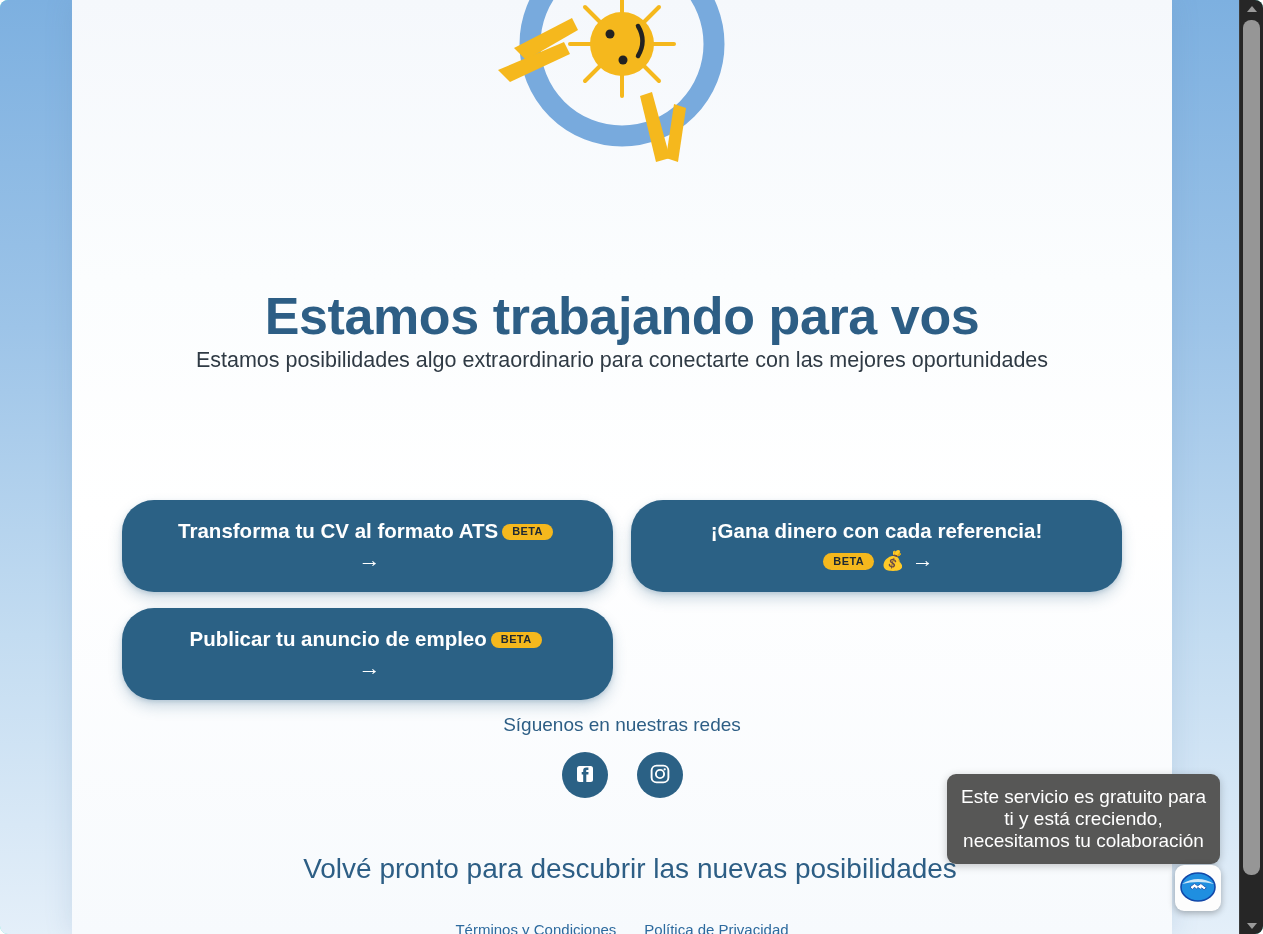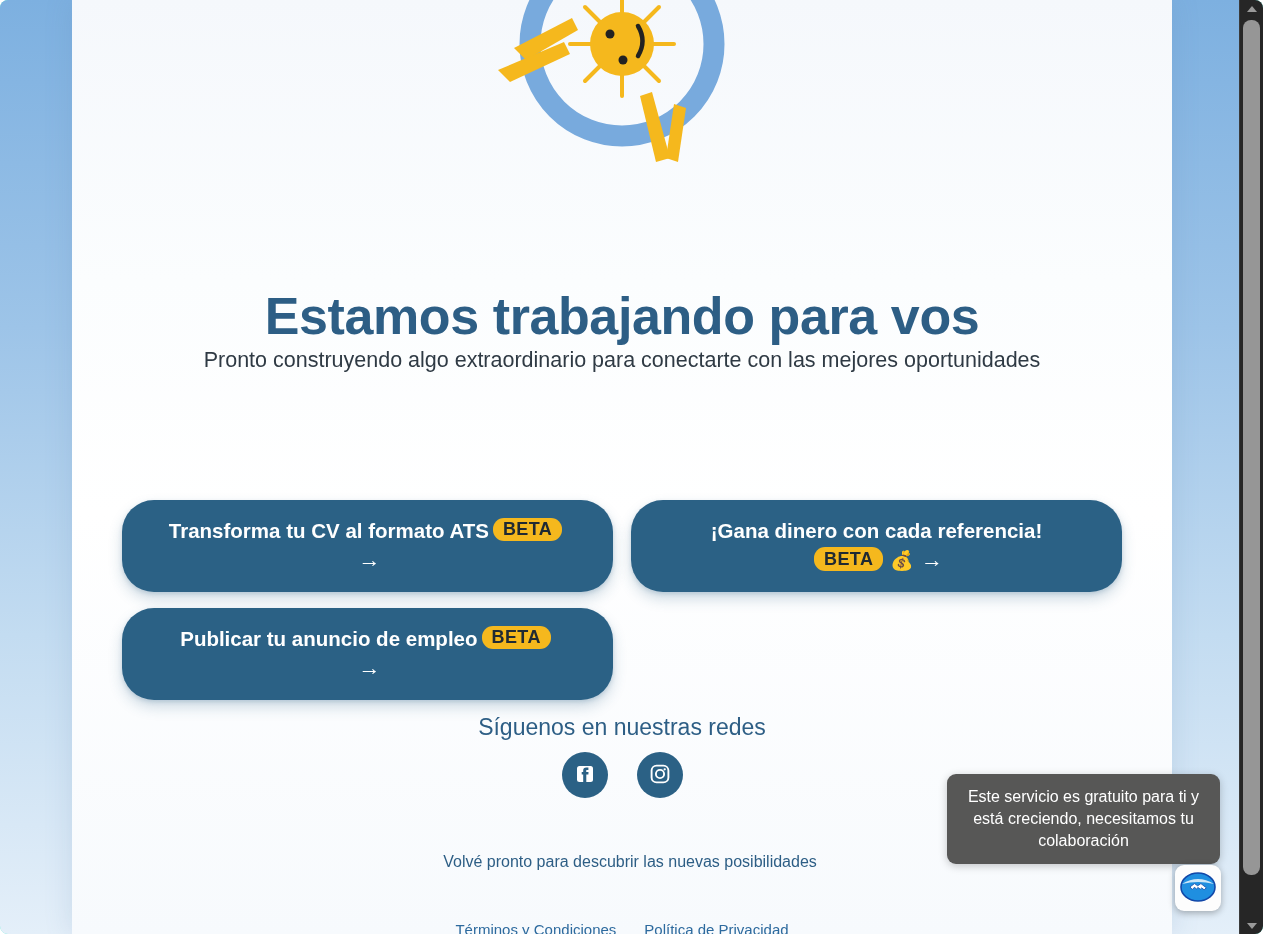--- a/index.html
+++ b/index.html
@@ -108,21 +108,21 @@
   }
   .cta-inner {
     display: block;
     max-width: 100%;
   }
   .cta-label { white-space: nowrap; }
   .beta {
     display: inline-block;
     background: #f5b81d;
     color: #202a33;
-    font-size: 18px;
+    font-size: 11px;
     font-weight: bold;
     letter-spacing: 0.4px;
     border-radius: 11px;
     padding: 2.5px 10px 3px;
     vertical-align: 3px;
     margin: 0 4px;
     line-height: 1;
   }
   .arrow {
     display: inline-block;
@@ -132,21 +132,21 @@
     margin-left: 4px;
   }
   .bag { font-size: 19px; vertical-align: 1px; margin: 0 3px; }
 
   
   #social-label {
     position: absolute;
     left: 0; right: 0;
     top: 714px;
     text-align: center;
-    font-size: 23px;
+    font-size: 19px;
     color: #2d5e85;
   }
   #social-icons {
     position: absolute;
     left: 0; right: 0;
     top: 752px;
     display: flex;
     justify-content: center;
     gap: 29px;
   }
@@ -161,21 +161,21 @@
     border: none;
     padding: 0;
   }
 
   
   #comeback {
     position: absolute;
     left: 0; right: 0;
     top: 853px;
     text-align: center;
-    font-size: 16px;
+    font-size: 28px;
     color: #2d5e85;
     padding-left: 16px;
   }
   #footer-links {
     position: absolute;
     left: 0; right: 0;
     top: 921px;
     text-align: center;
     font-size: 15px;
     color: #2d6a9e;
@@ -189,21 +189,21 @@
 
   
   #tooltip {
     position: absolute;
     left: 947px;
     top: 774px;
     width: 273px;
     box-sizing: border-box;
     background: #575756;
     color: #ffffff;
-    font-size: 16px;
+    font-size: 19px;
     line-height: 22px;
     text-align: center;
     border-radius: 9px;
     padding: 12px 14px;
     box-shadow: 0 2px 8px rgba(0,0,0,0.22);
   }
   #widget-btn {
     position: absolute;
     left: 1175px;
     top: 865px;
@@ -295,21 +295,21 @@
 
           <circle cx="118" cy="120" r="4.5" fill="#222222"></circle>
           <circle cx="131" cy="146" r="4.5" fill="#222222"></circle>
           <path d="M146 112 q9 15 0 30" fill="none" stroke="#222222" stroke-width="4.5" stroke-linecap="round"></path>
         </svg>
       </div>
 
       <h1 class="heading" id="title">Estamos trabajando para vos</h1>
 
       <div class="heading" id="subtitle">
-        <div>Pronto construyendo algo extraordinario para conectarte con las mejores oportunidades</div>
+        <div>Estamos posibilidades algo extraordinario para conectarte con las mejores oportunidades</div>
       </div>
 
       <div id="btn-grid">
 
         <button class="cta">
           <span class="cta-inner">
             <span class="cta-label">Transforma tu CV al formato ATS</span><span class="beta">BETA</span><br>
             <span class="arrow">→</span>
           </span>
         </button>

